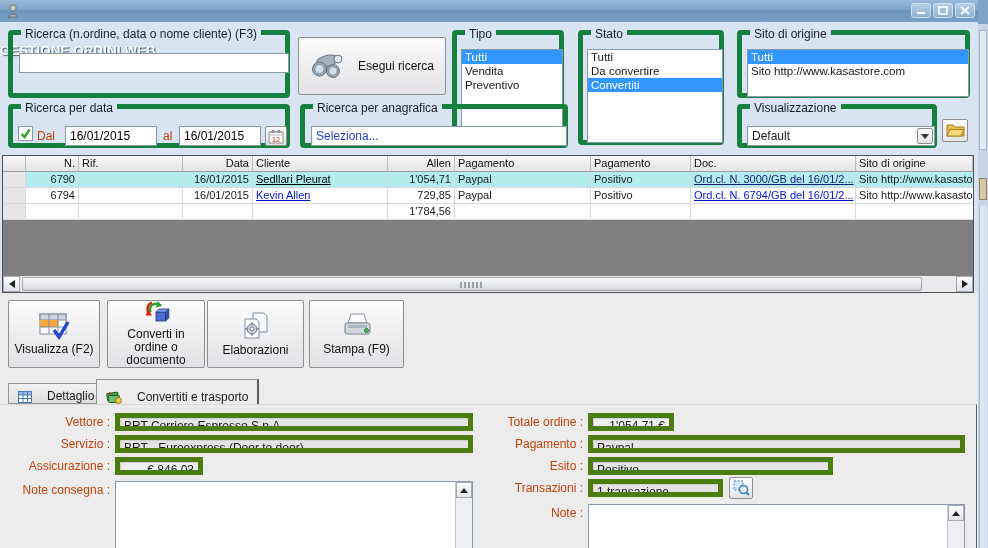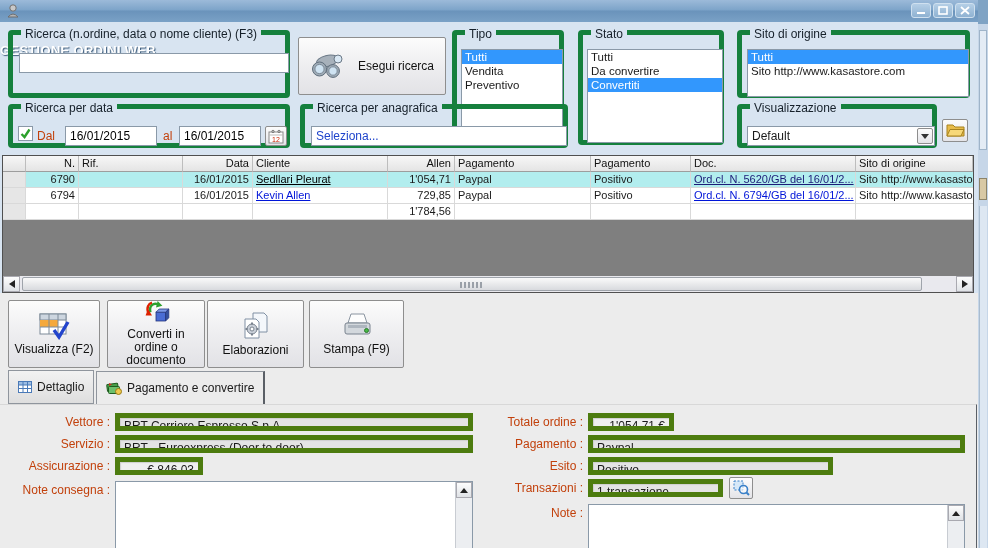--- a/index.html
+++ b/index.html
@@ -56,21 +56,21 @@
     background:repeating-linear-gradient(90deg,#9aa0a8 0 2px,transparent 2px 4px); }
   #hscroll .sbtn.right { margin-left:auto; }
 
   
   #bottom { position:absolute; left:0; top:293px; width:978px; height:255px; background:#ececec; }
   .toolbtn { top:7px; height:68px; position:absolute; }
   .toolbtn .lbl { line-height:13px; padding:0 2px; }
 
   
   #tabstrip { position:absolute; left:0; top:85px; width:978px; height:26px; }
-  .tab { position:absolute; bottom:0; display:flex; align-items:center; gap:5px; padding:16px 9px; font-size:12px; border:1px solid #8f959d; }
+  .tab { position:absolute; bottom:0; display:flex; align-items:flex-end; gap:15px; padding:0 9px; font-size:12px; border:1px solid #8f959d; }
   #tab-dettaglio { left:8px; height:21px; background:linear-gradient(#f2f2f2,#dedede); border-bottom:1px solid #8f959d; }
   #tab-pagamento { left:96px; height:25px; background:#ececec; border-bottom:none; border-right:2px solid #5a5f66; z-index:2; }
   #panel { position:absolute; left:0; top:111px; width:977px; height:144px; background:#ececec; border-top:1px solid #d8d8d8; border-right:1px solid #5a5f66; }
 
   .flabel { position:absolute; font-size:12px; color:#c2410c; text-align:right; white-space:nowrap; }
   .fld { position:absolute; height:18px; line-height:16px; border:5px solid #4d7c0f; background:#e4e4e4; font-size:12px; padding:0 4px; box-shadow:inset 1px 1px 1px #cfcfcf; overflow:hidden; white-space:nowrap; }
   .fld.light { background:#efefef; }
   .ta { position:absolute; background:#fff; border:1px solid #8a99a8; }
   .ta .vscroll { position:absolute; right:0; top:0; bottom:0; width:17px; background:#eceef1; border-left:1px solid #c8ccd2; }
   .ta .vscroll .up { position:absolute; left:0; top:0; width:16px; height:16px; background:linear-gradient(#fdfdfd,#dfe2e6); border:1px solid #a9a9b0; display:flex; align-items:center; justify-content:center; }
@@ -211,21 +211,21 @@
     </div>
     <div class="trow r-sel">
       <div class="tc c0" style="background:#e6e6e6;"></div>
       <div class="tc c1">6790</div>
       <div class="tc c2"></div>
       <div class="tc c3">16/01/2015</div>
       <div class="tc c4"><a class="lnk lnk-dark">Sedllari Pleurat</a></div>
       <div class="tc c5">1'054,71</div>
       <div class="tc c6">Paypal</div>
       <div class="tc c7">Positivo</div>
-      <div class="tc c8"><a class="lnk lnk-navy">Ord.cl. N. 5620/GB del 16/01/2...</a></div>
+      <div class="tc c8"><a class="lnk lnk-navy">Ord.cl. N. 3000/GB del 16/01/2...</a></div>
       <div class="tc c9">Sito http://www.kasastore.com</div>
     </div>
     <div class="trow">
       <div class="tc c0"></div>
       <div class="tc c1">6794</div>
       <div class="tc c2"></div>
       <div class="tc c3">16/01/2015</div>
       <div class="tc c4"><a class="lnk lnk-blue">Kevin Allen</a></div>
       <div class="tc c5">729,85</div>
       <div class="tc c6">Paypal</div>
@@ -330,21 +330,21 @@
         </svg>
         <span>Dettaglio</span>
       </div>
       <div class="tab" id="tab-pagamento">
         <svg width="16" height="13" viewBox="0 0 16 13">
           <rect x="1" y="2" width="11" height="7" rx="1" fill="#4aa04a" stroke="#1f5c1f" transform="rotate(-8 6 5)"></rect>
           <rect x="2.5" y="4.5" width="11" height="7" rx="1" fill="#6cc06c" stroke="#1f5c1f"></rect>
           <circle cx="12.5" cy="9.5" r="3" fill="#eec94e" stroke="#9a7a14"></circle>
           <polygon points="3,1 6,2.5 3,4" fill="#d03020"></polygon>
         </svg>
-        <span>Pagamento e convertire</span>
+        <span>Convertiti e trasporto</span>
       </div>
     </div>
 
     <div id="panel">
 
       <span class="flabel" style="left:0; top:10px; width:110px;">Vettore :</span>
       <div class="fld" style="left:115px; top:8px; width:358px;">BRT Corriere Espresso S.p.A.</div>
 
       <span class="flabel" style="left:0; top:32px; width:110px;">Servizio :</span>
       <div class="fld" style="left:115px; top:30px; width:358px;">BRT - Euroexpress (Door to door)</div>

